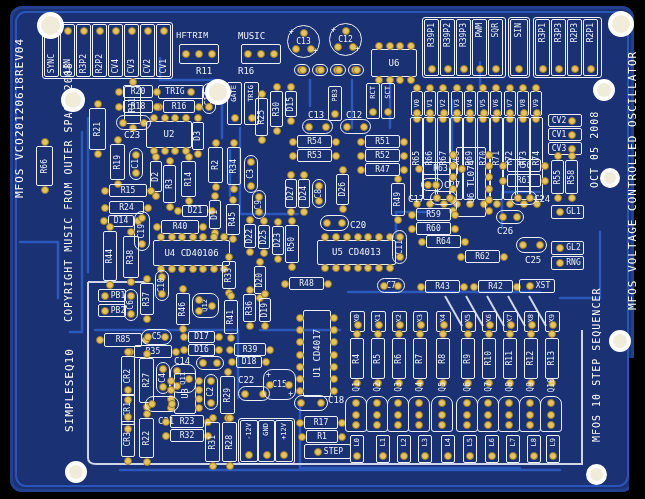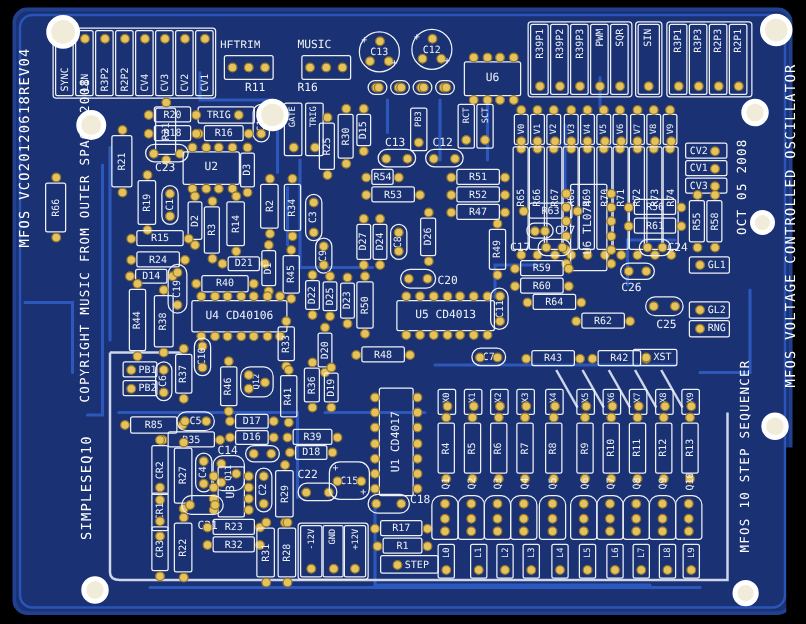--- a/index.html
+++ b/index.html
@@ -461,21 +461,21 @@
       <div class="cmp bx" style="left: 425px; top: 280px; width: 35px; height: 13px;">
         <i class="pad pl"></i>
         <b>R43</b>
         <i class="pad pr"></i>
       </div>
       <div class="cmp bx" style="left: 478px; top: 280px; width: 35px; height: 13px;">
         <i class="pad pl"></i>
         <b>R42</b>
         <i class="pad pr"></i>
       </div>
-      <div class="cmp bx" style="left: 506px; top: 279px; width: 36px; height: 14px;">
+      <div class="cmp bx" style="left: 519px; top: 279px; width: 36px; height: 14px;">
         <i class="pad" style="position:static;flex:none;margin:0 2px"></i>
         <b>XST</b>
       </div>
       <div class="cmp lbl" style="left: 308px; top: 110px;">C13</div>
       <div class="cmp bx rnd" style="left: 302px; top: 119px; width: 31px; height: 15px;">
         <i class="pad pli"></i>
         <i class="pad pri"></i>
       </div>
       <div class="cmp lbl" style="left: 346px; top: 110px;">C12</div>
       <div class="cmp bx rnd" style="left: 340px; top: 119px; width: 31px; height: 15px;">
@@ -487,21 +487,21 @@
         <i class="pad pbi"></i>
       </div>
       <div class="cmp bx" style="left: 381px; top: 83px; width: 14px; height: 36px; flex-direction: column; justify-content: flex-start;">
         <b class="v" style="font-size:7px;margin-top:2px">SCT</b>
         <i class="pad pbi"></i>
       </div>
       <div class="cmp bx" style="left: 328px; top: 86px; width: 14px; height: 35px; flex-direction: column; justify-content: flex-start;">
         <b class="v" style="font-size:7px;margin-top:2px">PB3</b>
         <i class="pad pbi"></i>
       </div>
-      <div class="cmp bx" style="left: 297px; top: 135px; width: 18px; height: 13px;">
+      <div class="cmp bx" style="left: 297px; top: 135px; width: 35px; height: 13px;">
         <i class="pad pl"></i>
         <b>R54</b>
         <i class="pad pr"></i>
       </div>
       <div class="cmp bx" style="left: 297px; top: 149px; width: 35px; height: 13px;">
         <i class="pad pl"></i>
         <b>R53</b>
         <i class="pad pr"></i>
       </div>
       <div class="cmp bx" style="left: 365px; top: 135px; width: 35px; height: 13px;">

